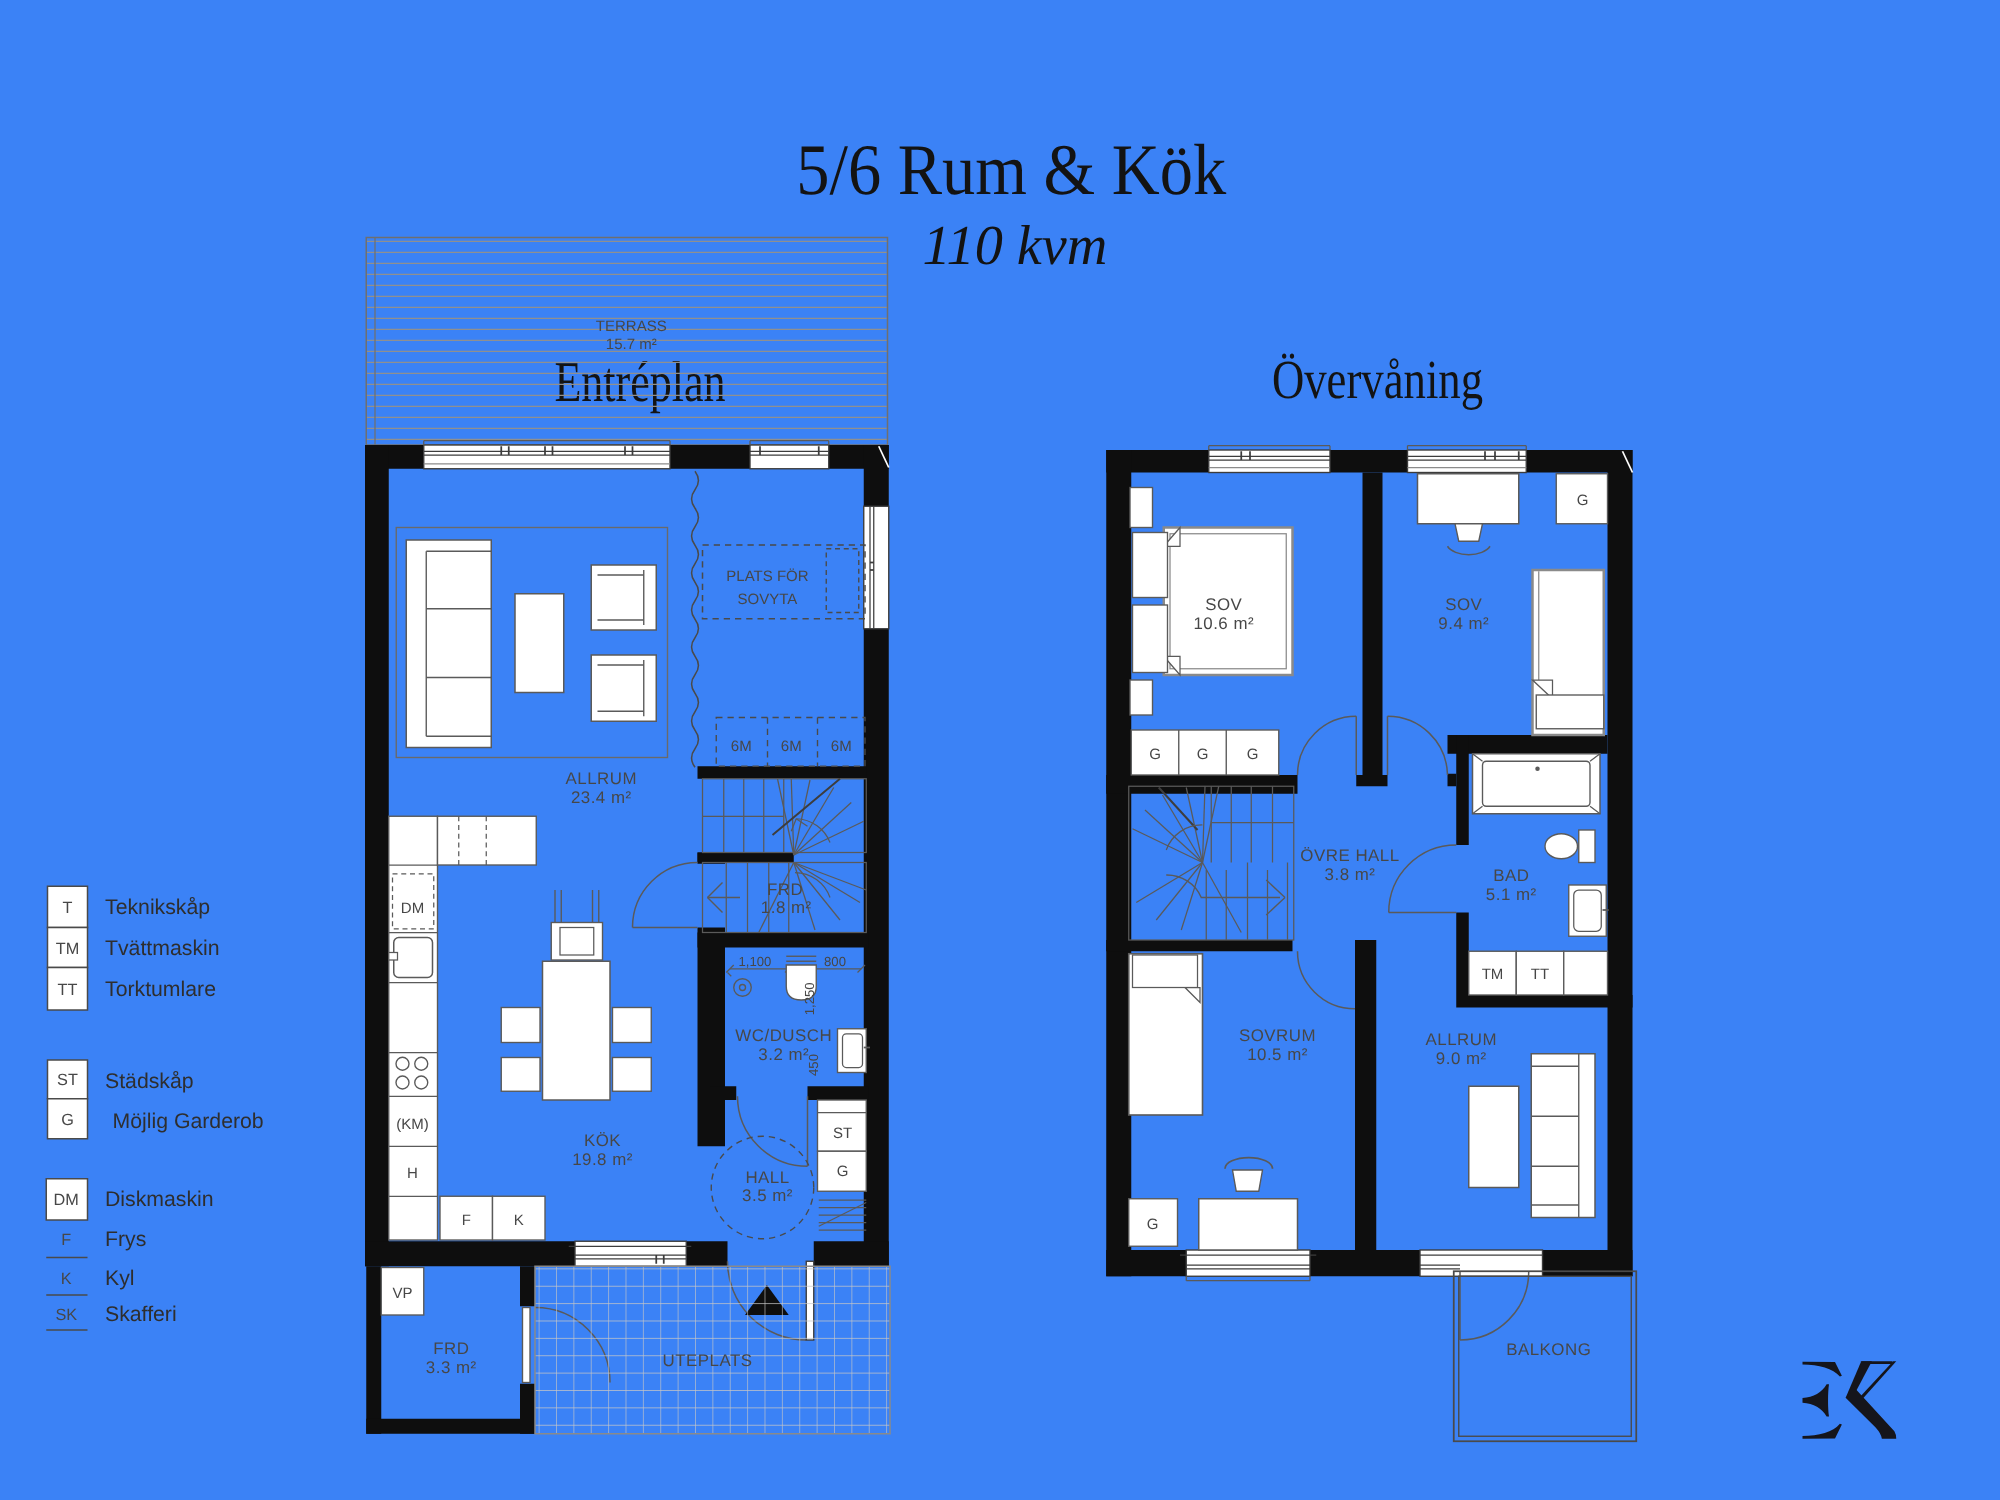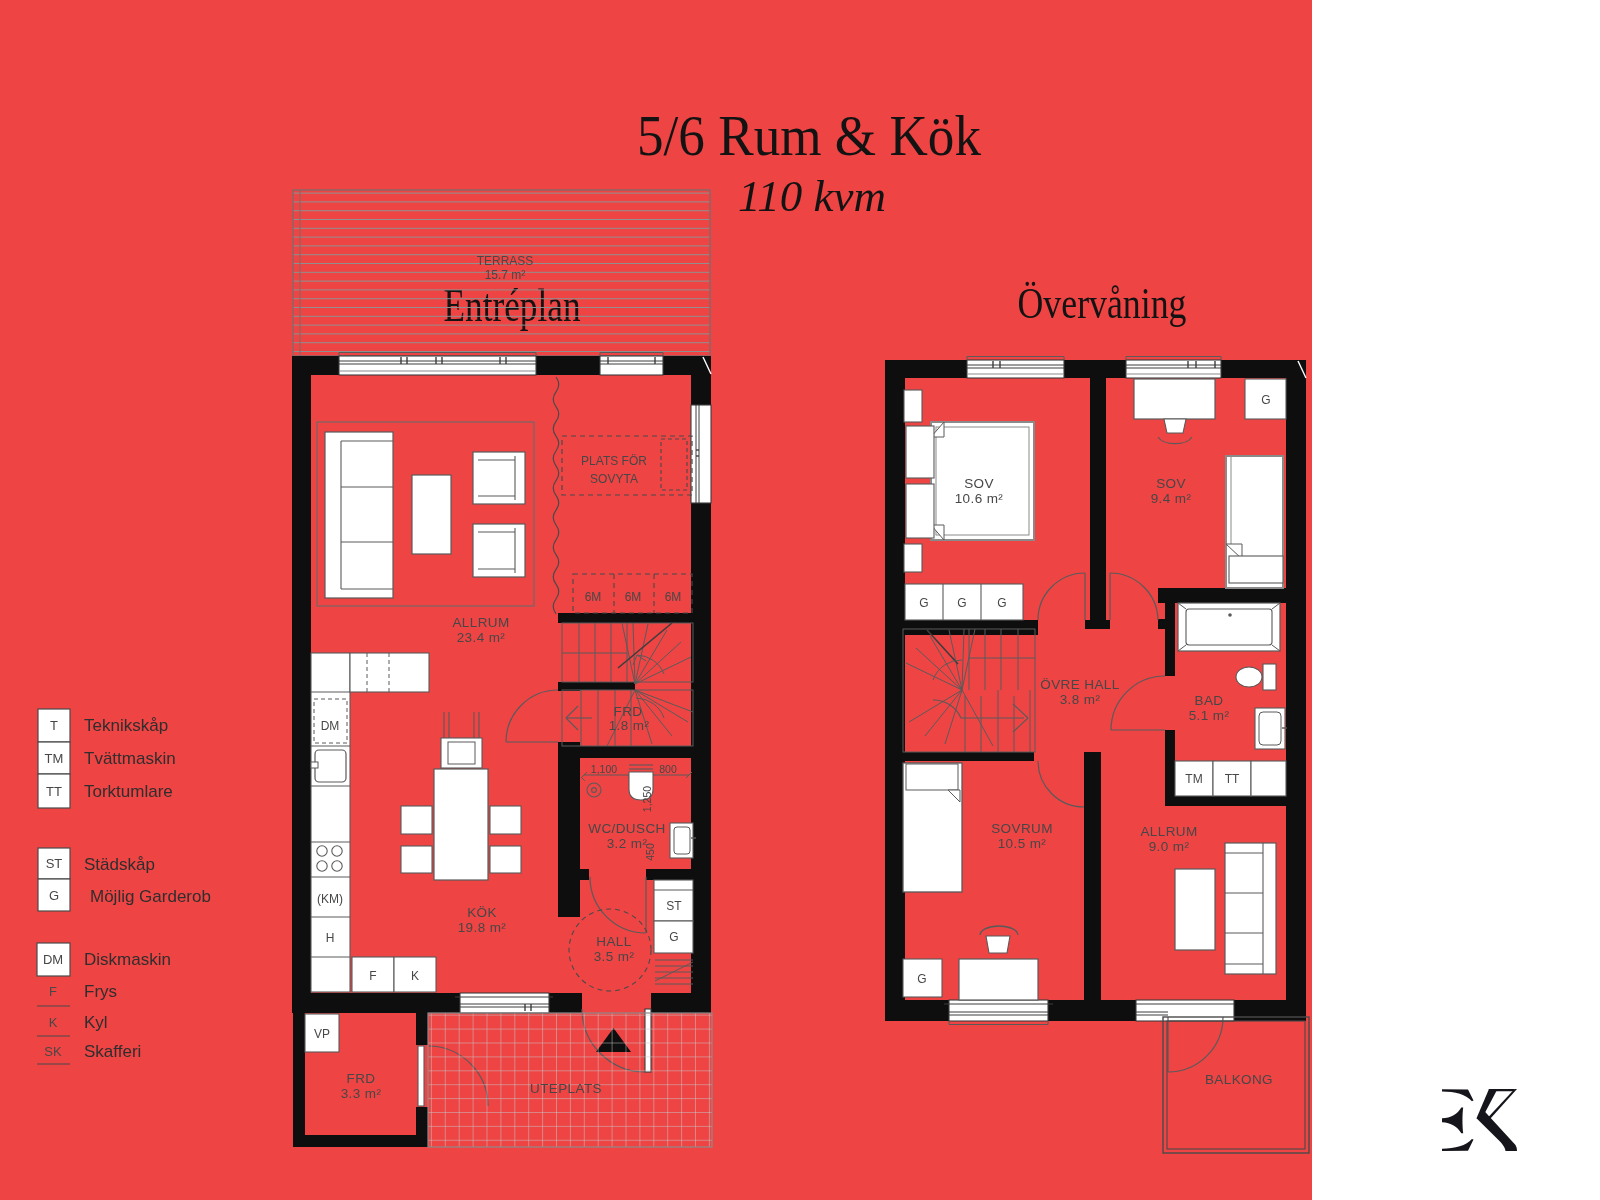--- a/index.html
+++ b/index.html
@@ -1,16 +1,16 @@
 <!DOCTYPE html>
 <html><head>
 <meta charset="utf-8">
 <style>
 html,body{margin:0;padding:0;background:#ffffff;}
-.wrap{width:1312px;height:1200px;position:relative;background:#ef4444;}
+.wrap{width:1600px;height:1200px;position:relative;background:#3b82f6;}
 text{font-family:"Liberation Sans",sans-serif;fill:#474747;}
 .ser{font-family:"Liberation Serif",serif;fill:#131313;}
 .rm{font-size:13.5px;letter-spacing:.4px;}
 .sm{font-size:12px;}
 .dim{font-size:10.5px;}
 .lg{font-size:17px;fill:#2e2e2e;}
 .bx{font-size:13px;}
 </style>
 </head>
 <body>

